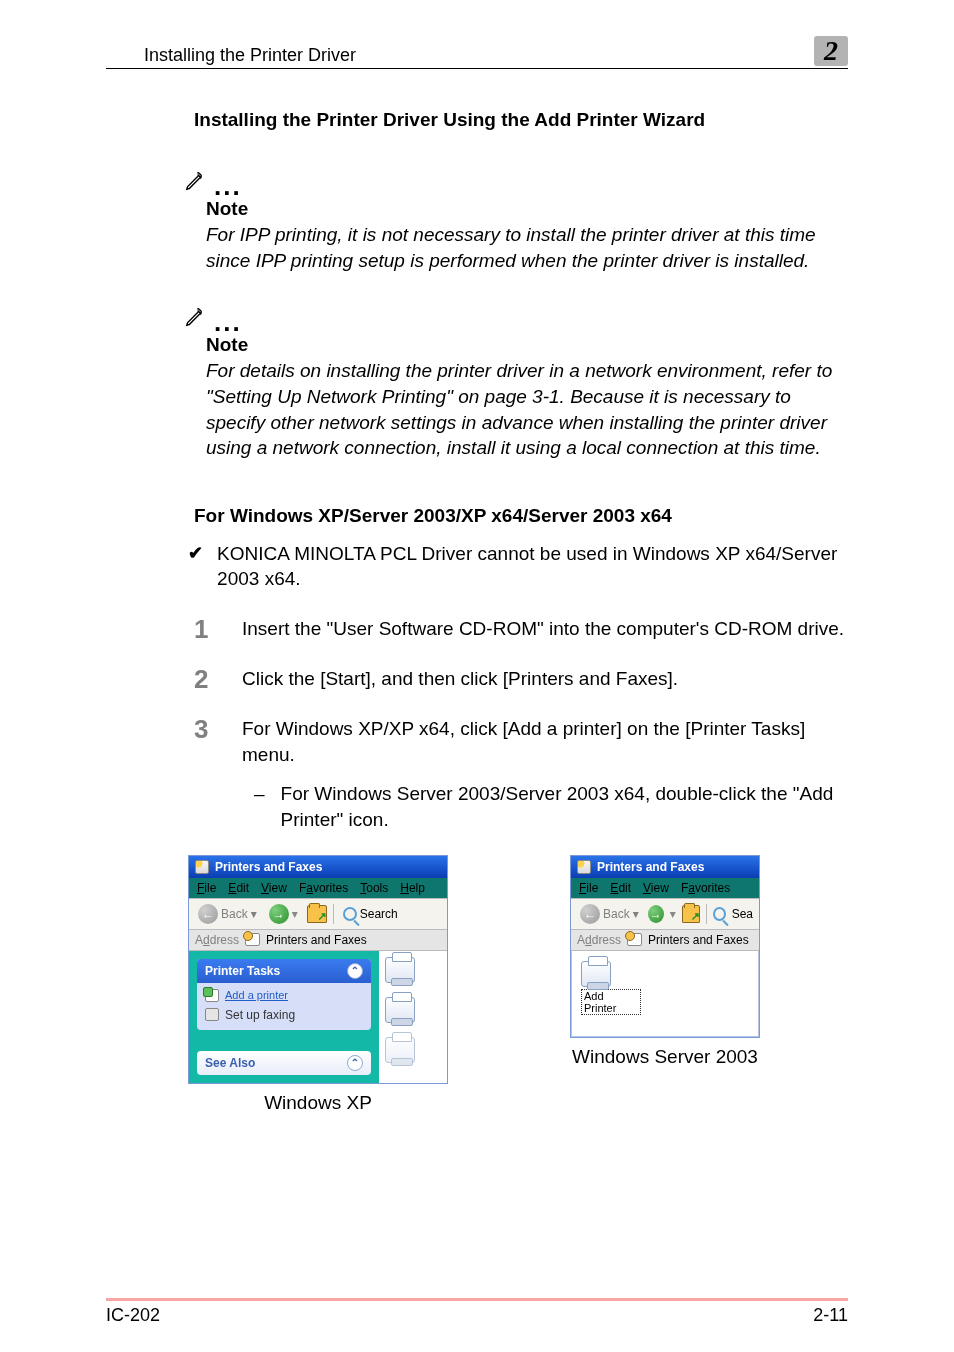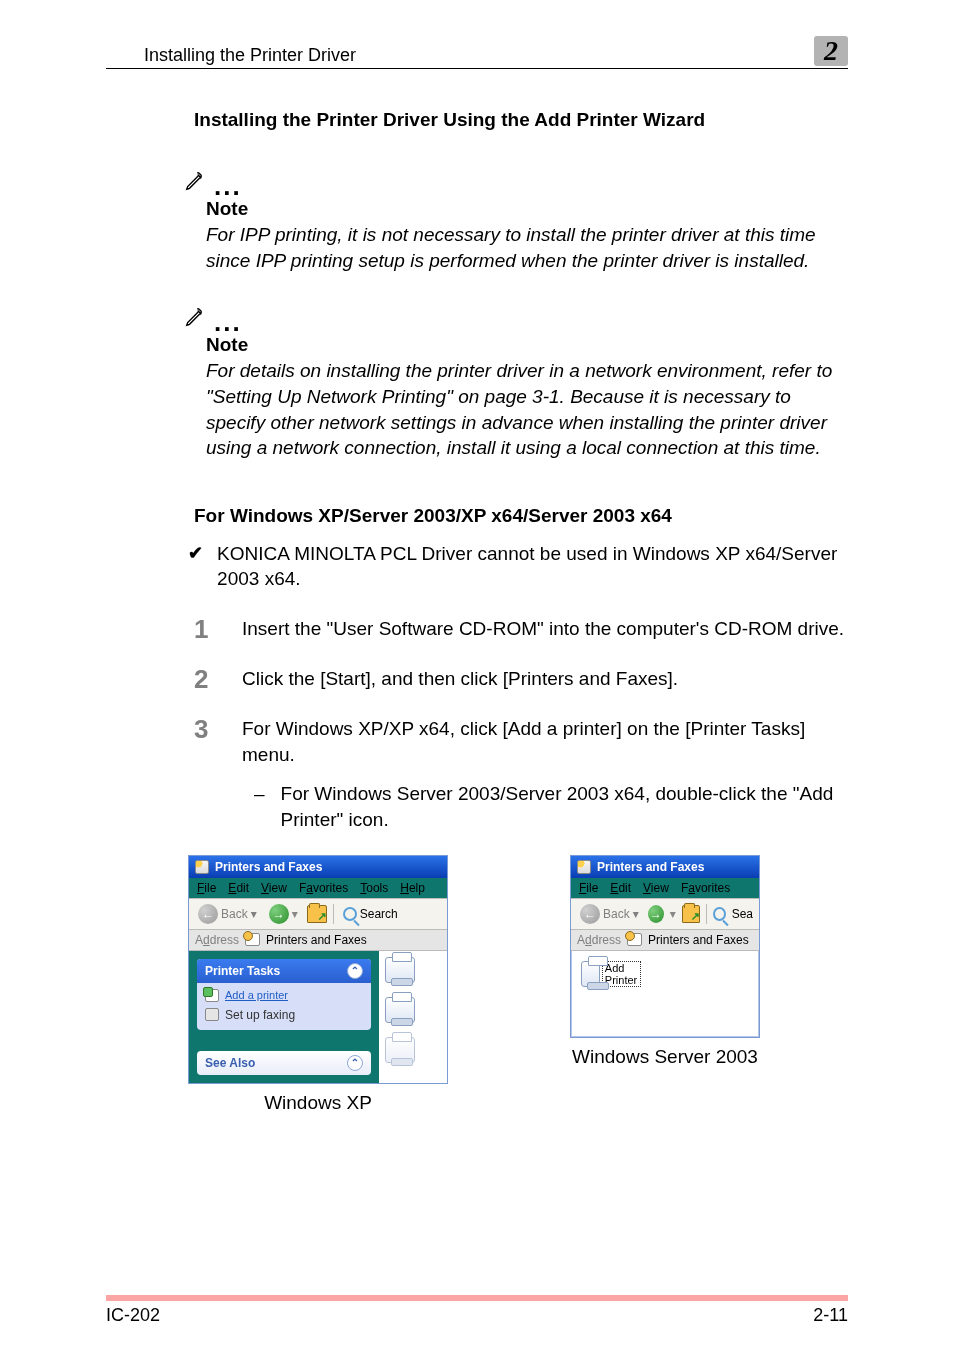--- a/index.html
+++ b/index.html
@@ -237,21 +237,21 @@
   }
   .addr-icon:before{content:"";position:absolute;top:-3px;left:-3px;width:8px;height:8px;background:#f7c14a;border:1px solid #8a6a1a;border-radius:50%;}
   
   .xp-body{
     display:flex;
     height:132px;
   }
   .xp-body.solo{display:block;padding:10px;height:86px;}
   .tasks-pane{
     width:190px;
-    background:#0f766e;
+    background:#14b8a6;
     padding:8px 8px;
     display:flex;flex-direction:column;gap:8px;
   }
   .tasks-card{
     background:var(--xp-tasks-bg);
     border-radius:4px;
     overflow:hidden;
   }
   .tasks-card.bottom{margin-top:auto;}
   .tasks-header{
@@ -290,31 +290,31 @@
   }
   .big-printer{
     width:30px;height:26px;
     background:linear-gradient(#fff,#dfe7f4);
     border:1px solid #8aa0c0;
     border-radius:3px;
     position:relative;
   }
   .big-printer:before{content:"";position:absolute;top:-6px;left:6px;width:18px;height:8px;background:#fff;border:1px solid #8aa0c0;border-radius:2px 2px 0 0;}
   .big-printer:after{content:"";position:absolute;bottom:-4px;left:5px;width:20px;height:6px;background:#ccd6e6;border:1px solid #8aa0c0;border-radius:2px;}
-  .addp-wrap{display:flex;align-items:flex-start;gap:2px;width:60px;}
+  .addp-wrap{display:flex;flex-direction:column;align-items:flex-start;gap:2px;width:60px;}
   .addp-label{font-size:11px;border:1px dotted #333;padding:0 2px;}
   .footer-row{
     position:absolute;
     left:var(--margin-left);
     right:var(--margin-right);
     bottom:26px;
     display:flex;
     justify-content:space-between;
     font-size:18px;
-    border-top:6px solid #fca5a5;
+    border-top:3px solid #fca5a5;
     padding-top:4px;
   }
 </style>
 </head>
 <body>
 
 <div class="page">
   <div class="header-row">
     <span class="header-title">Installing the Printer Driver</span>
     <span class="chapter-badge">2</span>

